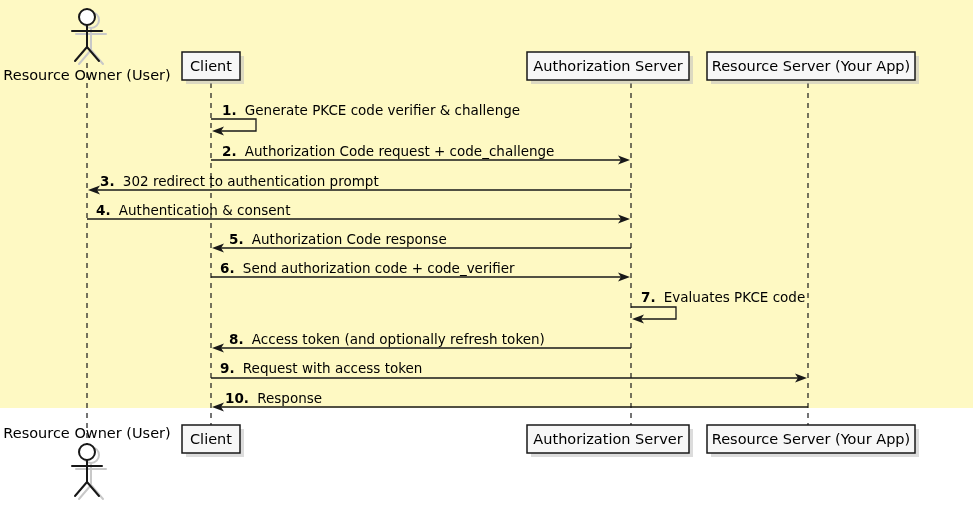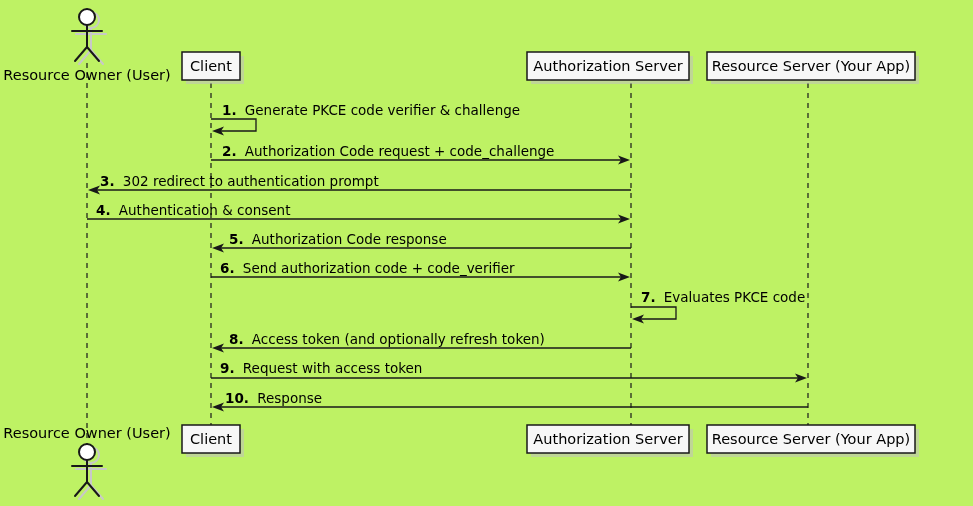--- a/index.html
+++ b/index.html
@@ -9,22 +9,22 @@
   }
   body {
     font-family: "DejaVu Sans", sans-serif;
     width: 973px;
     height: 506px;
     overflow: hidden;
   }
   #diagram-root {
     position: relative;
     width: 973px;
-    height: 506px;
-    background: #bef264;
+    height: 408px;
+    background: #fef9c3;
   }
   #seq-svg {
     position: absolute;
     left: 0;
     top: 0;
     width: 973px;
     height: 506px;
     display: block;
   }
   .lifeline {

